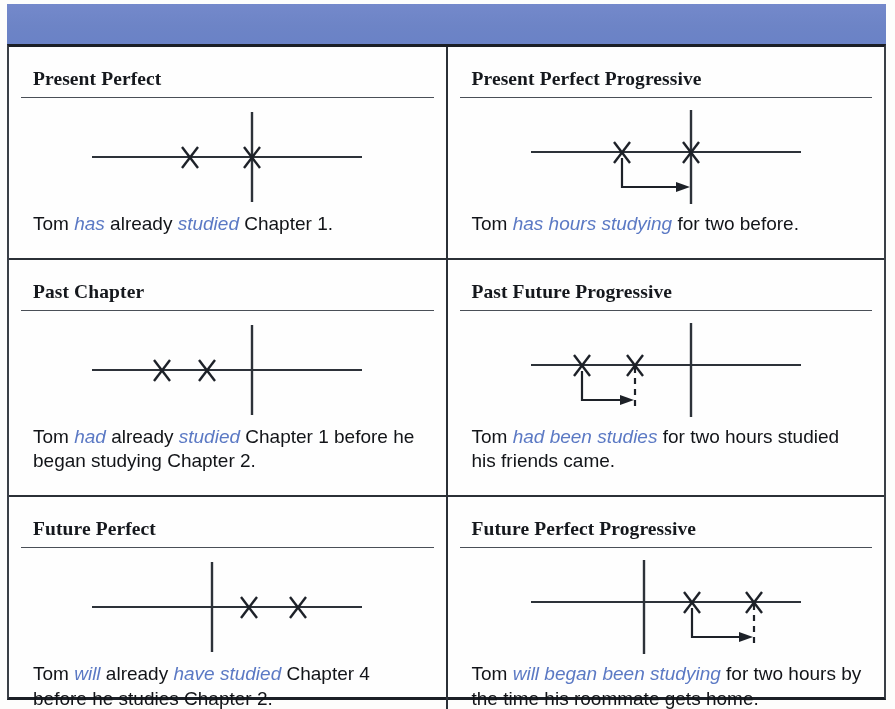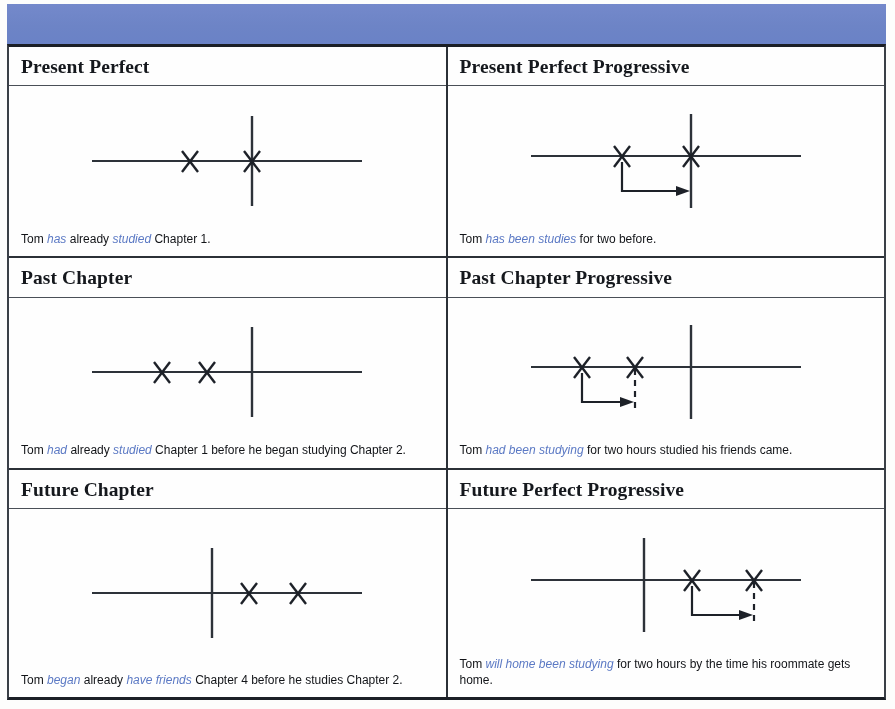--- a/index.html
+++ b/index.html
@@ -52,21 +52,21 @@
     box-sizing: border-box;
     background: #fefefe;
   }
   table.tenses {
     border-collapse: collapse;
     width: 100%;
     height: 100%;
     table-layout: fixed;
   }
   table.tenses td {
-    padding: 0;
+    padding: 12px;
     vertical-align: top;
   }
   .col-div {
     border-left: 2px solid #2b3037;
   }
 
   
   .rowsep td {
     border-bottom: 2px solid #2b3037;
   }
@@ -98,21 +98,21 @@
   }
   .diagram-box {
     flex: 1 1 auto;
     display: flex;
     align-items: center;
     justify-content: center;
     padding-top: 4px;
   }
   .caption {
     font-family: "Liberation Sans", sans-serif;
-    font-size: 12px;
+    font-size: 19px;
     line-height: 1.28;
     color: #121418;
     padding: 0 10px 9px 12px;
   }
   .caption em {
     font-style: italic;
     color: #5b79c4;
     font-weight: normal;
   }
   svg { display: block; }
@@ -170,21 +170,21 @@
                     </g>
                     <g stroke="#1d2128" stroke-width="2.4">
                       <line x1="167" y1="40" x2="183" y2="61"></line>
                       <line x1="183" y1="40" x2="167" y2="61"></line>
                     </g>
                     <polyline points="106,56 106,85 168,85" fill="none" stroke="#1d2128" stroke-width="2.2"></polyline>
                     <polygon points="174,85 160,80 160,90" fill="#1d2128"></polygon>
                   </svg>
                 </div>
                 <div class="caption">
-                  <span>Tom </span><em>has been studies</em><span> for two before.</span>
+                  <span>Tom </span><em>has hours studying</em><span> for two before.</span>
                 </div>
               </div>
             </div>
           </td>
         </tr>
 
         <tr class="rowsep">
           <td>
             <div class="cell">
               <div class="cell-head">Past Chapter</div>
@@ -205,68 +205,68 @@
                 </div>
                 <div class="caption">
                   <span>Tom </span><em>had</em><span> already </span><em>studied</em><span> Chapter 1 before he began studying Chapter 2.</span>
                 </div>
               </div>
             </div>
           </td>
 
           <td class="col-div">
             <div class="cell">
-              <div class="cell-head">Past Chapter Progressive</div>
+              <div class="cell-head">Past Future Progressive</div>
               <div class="cell-body">
                 <div class="diagram-box">
                   <svg width="300" height="110" viewBox="0 0 300 110">
                     <line x1="15" y1="50" x2="285" y2="50" stroke="#2d3239" stroke-width="2.2"></line>
                     <line x1="175" y1="8" x2="175" y2="102" stroke="#2d3239" stroke-width="2.4"></line>
                     <g stroke="#1d2128" stroke-width="2.4">
                       <line x1="58" y1="40" x2="74" y2="61"></line>
                       <line x1="74" y1="40" x2="58" y2="61"></line>
                     </g>
                     <g stroke="#1d2128" stroke-width="2.4">
                       <line x1="111" y1="40" x2="127" y2="61"></line>
                       <line x1="127" y1="40" x2="111" y2="61"></line>
                     </g>
                     <line x1="119" y1="52" x2="119" y2="92" stroke="#1d2128" stroke-width="2.2" stroke-dasharray="6,5"></line>
                     <polyline points="66,56 66,85 112,85" fill="none" stroke="#1d2128" stroke-width="2.2"></polyline>
                     <polygon points="118,85 104,80 104,90" fill="#1d2128"></polygon>
                   </svg>
                 </div>
                 <div class="caption">
-                  <span>Tom </span><em>had been studying</em><span> for two hours studied his friends came.</span>
+                  <span>Tom </span><em>had been studies</em><span> for two hours studied his friends came.</span>
                 </div>
               </div>
             </div>
           </td>
         </tr>
 
         <tr>
           <td>
             <div class="cell">
-              <div class="cell-head">Future Chapter</div>
+              <div class="cell-head">Future Perfect</div>
               <div class="cell-body">
                 <div class="diagram-box">
                   <svg width="300" height="110" viewBox="0 0 300 110">
                     <line x1="15" y1="55" x2="285" y2="55" stroke="#2d3239" stroke-width="2.2"></line>
                     <line x1="135" y1="10" x2="135" y2="100" stroke="#2d3239" stroke-width="2.4"></line>
                     <g stroke="#1d2128" stroke-width="2.4">
                       <line x1="164" y1="45" x2="180" y2="66"></line>
                       <line x1="180" y1="45" x2="164" y2="66"></line>
                     </g>
                     <g stroke="#1d2128" stroke-width="2.4">
                       <line x1="213" y1="45" x2="229" y2="66"></line>
                       <line x1="229" y1="45" x2="213" y2="66"></line>
                     </g>
                   </svg>
                 </div>
                 <div class="caption">
-                  <span>Tom </span><em>began</em><span> already </span><em>have friends</em><span> Chapter 4 before he studies Chapter 2.</span>
+                  <span>Tom </span><em>will</em><span> already </span><em>have studied</em><span> Chapter 4 before he studies Chapter 2.</span>
                 </div>
               </div>
             </div>
           </td>
 
           <td class="col-div">
             <div class="cell">
               <div class="cell-head">Future Perfect Progressive</div>
               <div class="cell-body">
                 <div class="diagram-box">
@@ -280,21 +280,21 @@
                     <g stroke="#1d2128" stroke-width="2.4">
                       <line x1="230" y1="40" x2="246" y2="61"></line>
                       <line x1="246" y1="40" x2="230" y2="61"></line>
                     </g>
                     <line x1="238" y1="52" x2="238" y2="92" stroke="#1d2128" stroke-width="2.2" stroke-dasharray="6,5"></line>
                     <polyline points="176,56 176,85 231,85" fill="none" stroke="#1d2128" stroke-width="2.2"></polyline>
                     <polygon points="237,85 223,80 223,90" fill="#1d2128"></polygon>
                   </svg>
                 </div>
                 <div class="caption">
-                  <span>Tom </span><em>will home been studying</em><span> for two hours by the time his roommate gets home.</span>
+                  <span>Tom </span><em>will began been studying</em><span> for two hours by the time his roommate gets home.</span>
                 </div>
               </div>
             </div>
           </td>
         </tr>
 
       </tbody>
     </table>
   </div>
 

